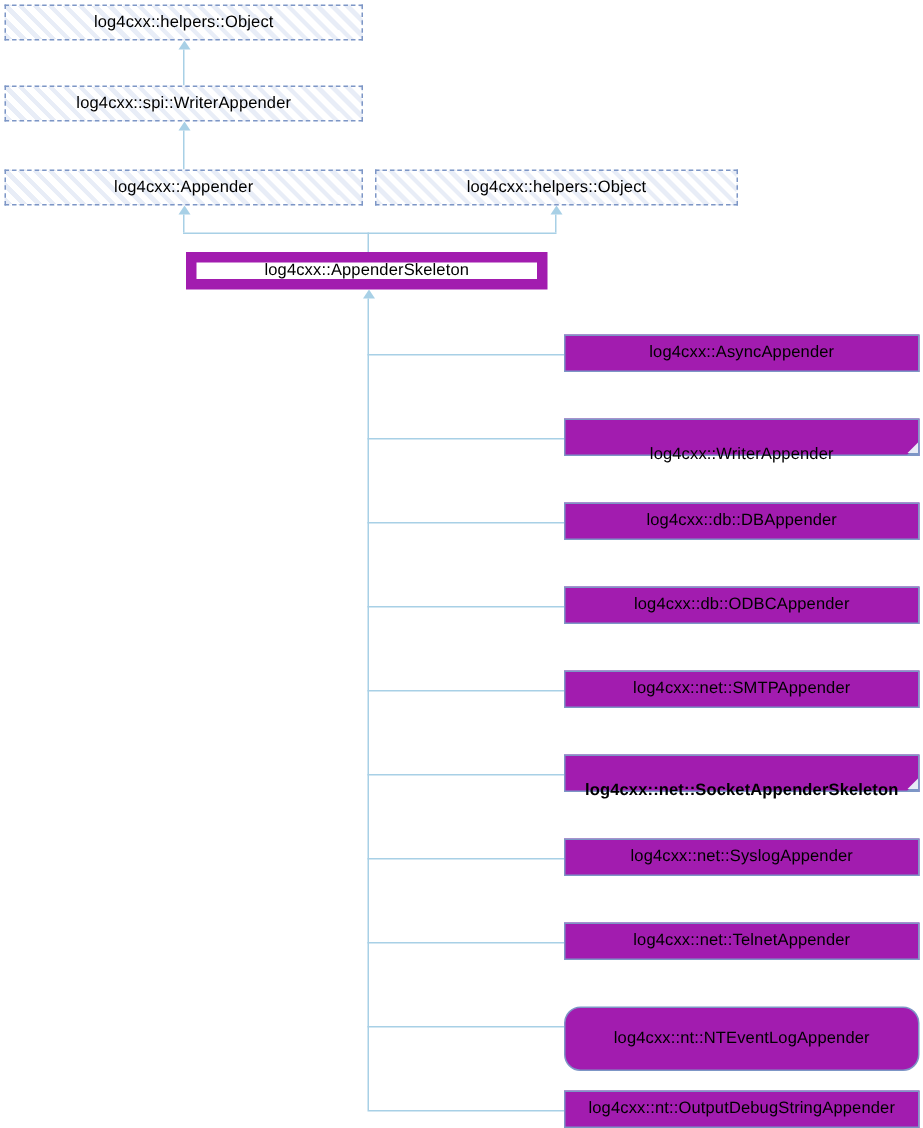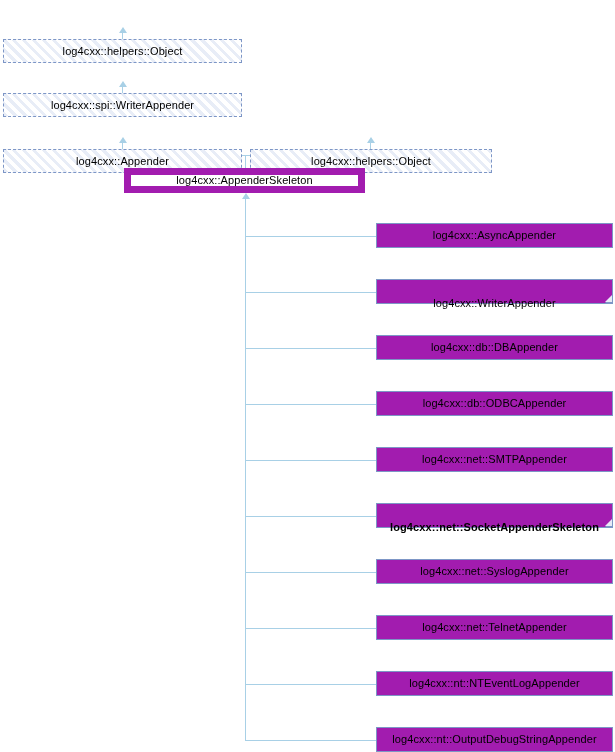--- a/index.html
+++ b/index.html
@@ -35,21 +35,20 @@
   
   .node.abstract {
     border: 1px dashed #7d96c6;
     background-color: #ffffff;
     background-image: repeating-linear-gradient(
         45deg,
         #e8edf7 0px,
         #e8edf7 3px,
         #ffffff 3px,
         #ffffff 7px);
-    margin-top: 36px;
   }
 
   
   .node.focus {
     border: 7px solid #a21caf;
     background: #ffffff;
   }
 
   
   .node.derived {
@@ -172,21 +171,21 @@
       </div>
       <div class="node derived folded" style="left: 376px; top: 503px; width: 237px; height: 25px; font-weight: bold;">
         <span class="label">log4cxx::net::SocketAppenderSkeleton</span>
       </div>
       <div class="node derived" style="left: 376px; top: 559px; width: 237px; height: 25px;">
         <span class="label">log4cxx::net::SyslogAppender</span>
       </div>
       <div class="node derived" style="left: 376px; top: 615px; width: 237px; height: 25px; text-align: right;">
         <span class="label">log4cxx::net::TelnetAppender</span>
       </div>
-      <div class="node derived" style="left: 376px; top: 671px; width: 237px; height: 25px;">
+      <div class="node derived" style="left: 376px; top: 671px; width: 237px; height: 43px; border-radius: 11px;">
         <span class="label">log4cxx::nt::NTEventLogAppender</span>
       </div>
       <div class="node derived" style="left: 376px; top: 727px; width: 237px; height: 25px;">
         <span class="label">log4cxx::nt::OutputDebugStringAppender</span>
       </div>
     </div>
 
 </div>
 
 </body></html>

